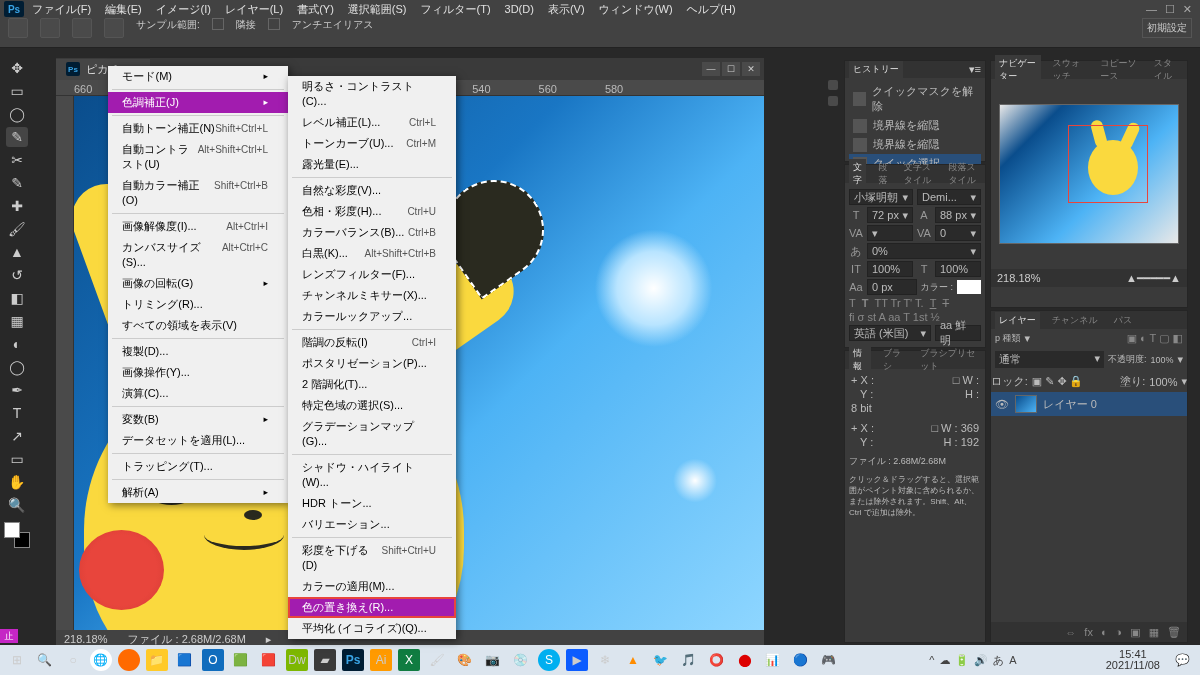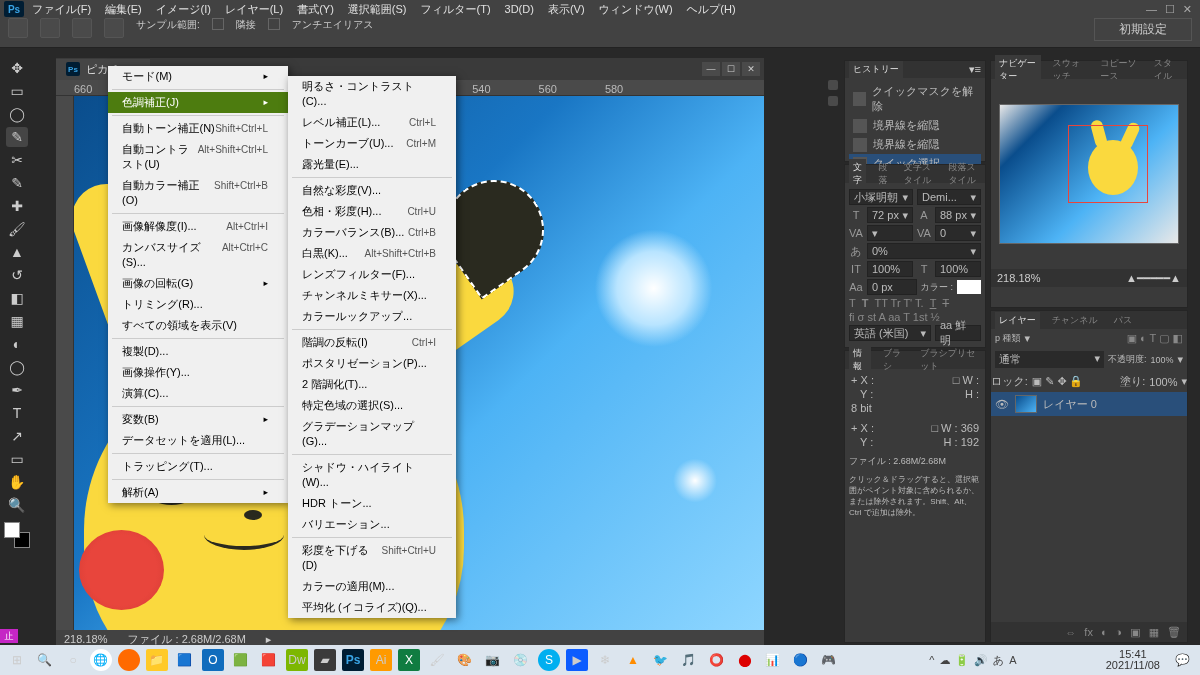--- a/index.html
+++ b/index.html
@@ -5,21 +5,21 @@
 *{margin:0;padding:0;box-sizing:border-box;font-family:"Meiryo UI","MS Gothic",sans-serif;font-size:11px;user-select:none}
 body{width:1200px;height:675px;background:#2a2a2a;color:#ccc;overflow:hidden;position:relative}
 .top-menubar{height:18px;background:#424242;display:flex;align-items:center;padding-left:4px;gap:2px}
 .ps-logo{width:20px;height:16px;background:#001d33;color:#39a3e4;font-weight:bold;font-size:10px;display:flex;align-items:center;justify-content:center;border-radius:2px}
 .menu-item{padding:2px 6px;color:#e0e0e0;cursor:default}
 .winbtns{margin-left:auto;display:flex;gap:8px;padding-right:8px;color:#aaa}
 .option-bar{height:30px;background:#424242;border-bottom:1px solid #222;display:flex;align-items:flex-start;padding:0 8px;gap:12px}
 .opt-icon{width:20px;height:20px;background:#4a4a4a;border:1px solid #555;border-radius:2px}
 .opt-label{color:#ccc;font-size:10px}
 .opt-chk{width:12px;height:12px;border:1px solid #666}
-.right-btn{margin-left:auto;padding:2px 24px;border:1px solid #555;color:#ccc;font-size:12px}
+.right-btn{margin-left:auto;padding:2px 4px;border:1px solid #555;color:#ccc;font-size:10px}
 
 .main-area{position:absolute;top:48px;left:0;right:0;bottom:30px;background:#282828}
 .left-tools{position:absolute;left:2px;top:10px;width:30px;display:flex;flex-direction:column;gap:3px;align-items:center}
 .tool{width:22px;height:20px;display:flex;align-items:center;justify-content:center;color:#ccc;font-size:14px;cursor:pointer}
 .tool.sel{background:#454545;border-radius:3px}
 .swatch-pair{position:relative;width:26px;height:26px;margin-top:4px}
 .sw-fg{position:absolute;width:16px;height:16px;background:#fff;border:1px solid #888;top:0;left:0}
 .sw-bg{position:absolute;width:16px;height:16px;background:#000;border:1px solid #888;bottom:0;right:0}
 
 .doc-window{position:absolute;left:56px;top:10px;width:708px;height:590px;background:#2c2c2c;display:flex;flex-direction:column}
@@ -43,21 +43,21 @@
 .eye-r{left:270px;top:160px}
 .pika-cheek{position:absolute;width:85px;height:80px;background:radial-gradient(circle,#e8453c 60%,#d13a32 100%);border-radius:50%;left:45px;top:300px}
 .pika-nose{position:absolute;width:18px;height:10px;background:#2a2a1f;border-radius:50%;left:210px;top:280px}
 .pika-mouth{position:absolute;width:80px;height:30px;border-bottom:4px solid #2a2a1f;border-radius:0 0 50% 50%;left:170px;top:290px}
 .doc-status{height:18px;background:#424242;display:flex;align-items:center;padding:0 8px;gap:20px;color:#ccc;font-size:10px}
 
 .dropdown{position:absolute;background:#f0f0f0;color:#000;box-shadow:2px 2px 8px rgba(0,0,0,0.5);z-index:100}
 .dd1{left:108px;top:18px;width:180px}
 .dd2{left:288px;top:28px;width:168px}
 .dd-item{padding:3px 20px 3px 14px;display:flex;justify-content:space-between;font-size:11px;line-height:15px}
-.dd-item.hl{background:#4d7c0f;color:#fff}
+.dd-item.hl{background:#a21caf;color:#fff}
 .dd-item.red{outline:2px solid #e8453c;outline-offset:-2px}
 .dd-sep{height:1px;background:#ccc;margin:2px 4px}
 .dd-arrow::after{content:"▸";font-size:9px}
 .dd-sh{color:#555;font-size:10px}
 
 .panel-col{position:absolute;right:4px;top:12px;width:368px;bottom:2px;display:flex;gap:4px}
 .mini-strip{width:12px;display:flex;flex-direction:column;gap:6px;padding-top:20px}
 .mini-icon{width:10px;height:10px;background:#4a4a4a;border-radius:2px}
 .panels-left{width:142px;display:flex;flex-direction:column;gap:2px}
 .panels-right{width:198px;display:flex;flex-direction:column;gap:2px}
@@ -542,20 +542,23 @@
       <div class="dd-item">
         <span>バリエーション...</span>
       </div>
       <div class="dd-sep"></div>
       <div class="dd-item">
         <span>彩度を下げる(D)</span>
         <span class="dd-sh">Shift+Ctrl+U</span>
       </div>
       <div class="dd-item">
         <span>カラーの適用(M)...</span>
+      </div>
+      <div class="dd-item hl red">
+        <span>色の置き換え(R)...</span>
       </div>
       <div class="dd-item">
         <span>平均化 (イコライズ)(Q)...</span>
       </div>
     </div>
 </div>
 
 <div class="annot">止</div>
 
 <div class="taskbar">

